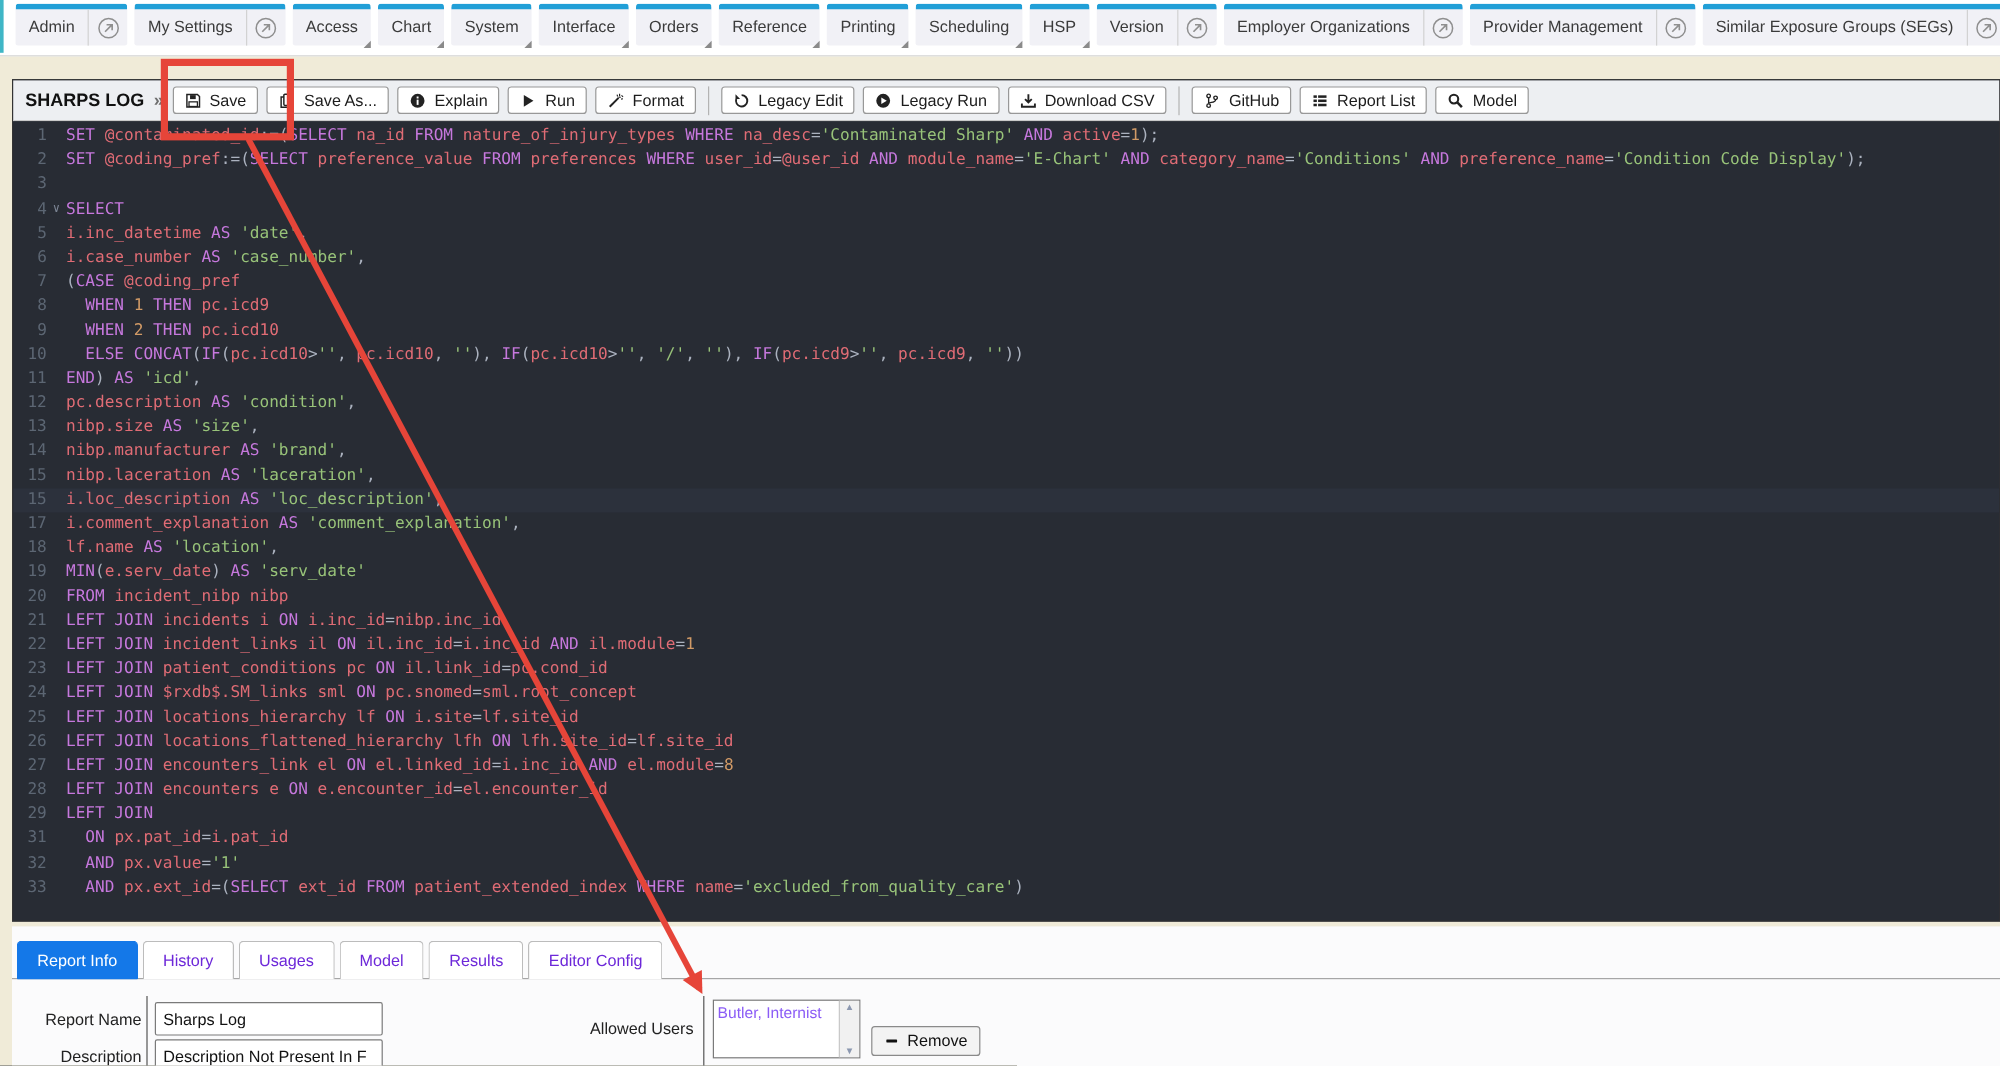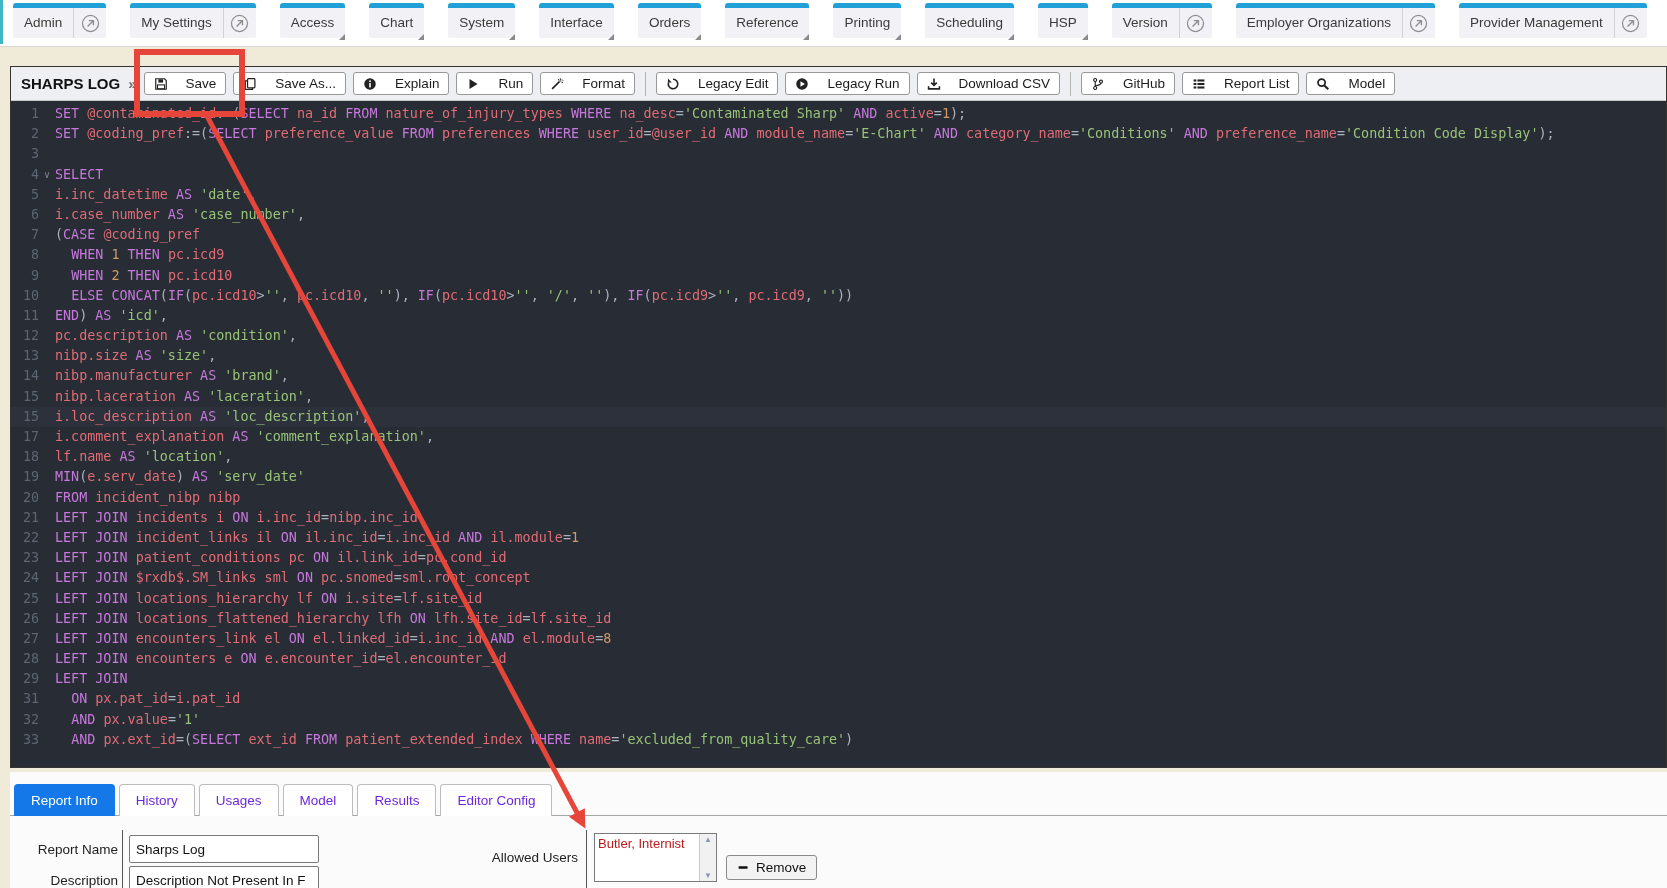--- a/index.html
+++ b/index.html
@@ -4,38 +4,38 @@
 <style>
   html,body{margin:0;padding:0;}
   body{
     width:1667px;height:888px;position:relative;overflow:hidden;
     background:#f0ebd8;font-family:"Liberation Sans",sans-serif;
     -webkit-font-smoothing:antialiased;
   }
   
   .navbar{position:absolute;top:0;left:0;right:0;height:43px;background:#ffffff;
     border-bottom:1px solid #d6d6d6;display:flex;align-items:flex-start;
-    padding:3px 0 0 13px;gap:24px;white-space:nowrap;}
+    padding:3px 0 0 13px;gap:6px;white-space:nowrap;}
   .teal-strip{position:absolute;left:0;top:0;width:3px;height:44px;background:#3fb6c6;z-index:5;}
   .tab-group{display:flex;align-items:stretch;background:#f1f1f6;border-radius:3px 3px 2px 2px;
     border-top:5px solid #219fd7;overflow:visible;}
   .nav-label{padding:7px 11px 8px;font-size:13.5px;color:#3b3b3b;position:relative;cursor:pointer;}
   .nav-label.dd::after{content:"";position:absolute;right:0px;bottom:-2px;width:0;height:0;
     border-left:6px solid transparent;border-bottom:6px solid #8a8a8a;}
   .nav-ext{width:32px;display:flex;align-items:center;justify-content:center;
     border-left:1px solid #d2d2d2;cursor:pointer;}
   .nav-ext svg{width:19px;height:19px;}
   
   .wrap{position:absolute;left:10px;top:66px;right:0;bottom:120px;
     border:1px solid #333;background:#282c34;}
   .toolbar{height:33px;background:#edeff2;border-bottom:1px solid #c9c9c9;
     display:flex;align-items:center;gap:7px;padding:0 10px;white-space:nowrap;}
   .breadcrumb{font-weight:bold;font-size:15px;color:#111;display:flex;align-items:center;gap:8px;cursor:pointer;}
   .crumb-chev{color:#6e6e6e;font-weight:bold;font-size:15px;}
-  .tb-btn{display:inline-flex;align-items:center;gap:18px;background:#fff;border:1px solid #989898;
+  .tb-btn{display:inline-flex;align-items:center;gap:7px;background:#fff;border:1px solid #989898;
     border-radius:3px;padding:3px 9px;font-size:13.5px;color:#1c1c1c;cursor:pointer;
     font-family:"Liberation Sans",sans-serif;}
   .tb-btn svg{width:14px;height:14px;display:block;}
   .tb-sep{width:1px;height:24px;background:#b3b3b3;margin:0 3px;flex:none;}
   
   .editor{position:absolute;top:34px;left:0;right:0;bottom:0;background:#282c34;
     overflow:hidden;font-family:"DejaVu Sans Mono",monospace;font-size:13.4px;padding-top:3px;}
   .code-line{height:20.2px;line-height:20.2px;display:flex;white-space:pre;}
   .code-line.active{background:#2c313c;}
   .ln{width:28px;flex:none;text-align:right;color:#5c6673;}
@@ -47,21 +47,21 @@
   .tabs{display:flex;gap:4px;padding:12px 0 0 4px;border-bottom:1px solid #a6a6a6;align-items:flex-end;}
   .btab{padding:8px 16px;font-size:13.5px;border:1px solid #bcbcbc;border-bottom:none;
     border-radius:4px 4px 0 0;background:#fff;color:#6d28d9;cursor:pointer;margin-bottom:-1px;}
   .btab.active{background:#1478e8;color:#fff;border-color:#1478e8;}
   .flabel{position:absolute;font-size:13.5px;color:#222;text-align:right;}
   .vline{position:absolute;width:1px;background:#555;}
   .tinput{position:absolute;height:24px;width:176px;border:1px solid #7a7a7a;border-radius:2px;
     font-size:13.5px;padding:1px 6px;font-family:"Liberation Sans",sans-serif;color:#111;background:#fff;}
   .listbox{position:absolute;border:1px solid #7a7a7a;background:#fff;display:flex;}
   .lb-opts{flex:1;overflow:hidden;}
-  .lb-opt{font-size:13px;color:#b91c1c;padding:2px 3px;white-space:nowrap;cursor:pointer;}
+  .lb-opt{font-size:13px;color:#8b5cf6;padding:2px 3px;white-space:nowrap;cursor:pointer;}
   .lb-scroll{width:16px;border-left:1px solid #c9c9c9;background:#f1f1f1;display:flex;
     flex-direction:column;justify-content:space-between;align-items:center;padding:1px 0;}
   .lb-scroll span{font-size:8px;color:#8c98b0;line-height:9px;cursor:pointer;}
   .rm-btn{position:absolute;display:inline-flex;align-items:center;gap:6px;background:#f3f3f3;
     border:1px solid #8a8a8a;border-radius:3px;padding:4px 10px;font-size:13.5px;color:#111;cursor:pointer;}
   .rm-btn svg{width:13px;height:13px;}
   
   .overlay{position:absolute;inset:0;z-index:50;pointer-events:none;}
 </style>
 </head>

